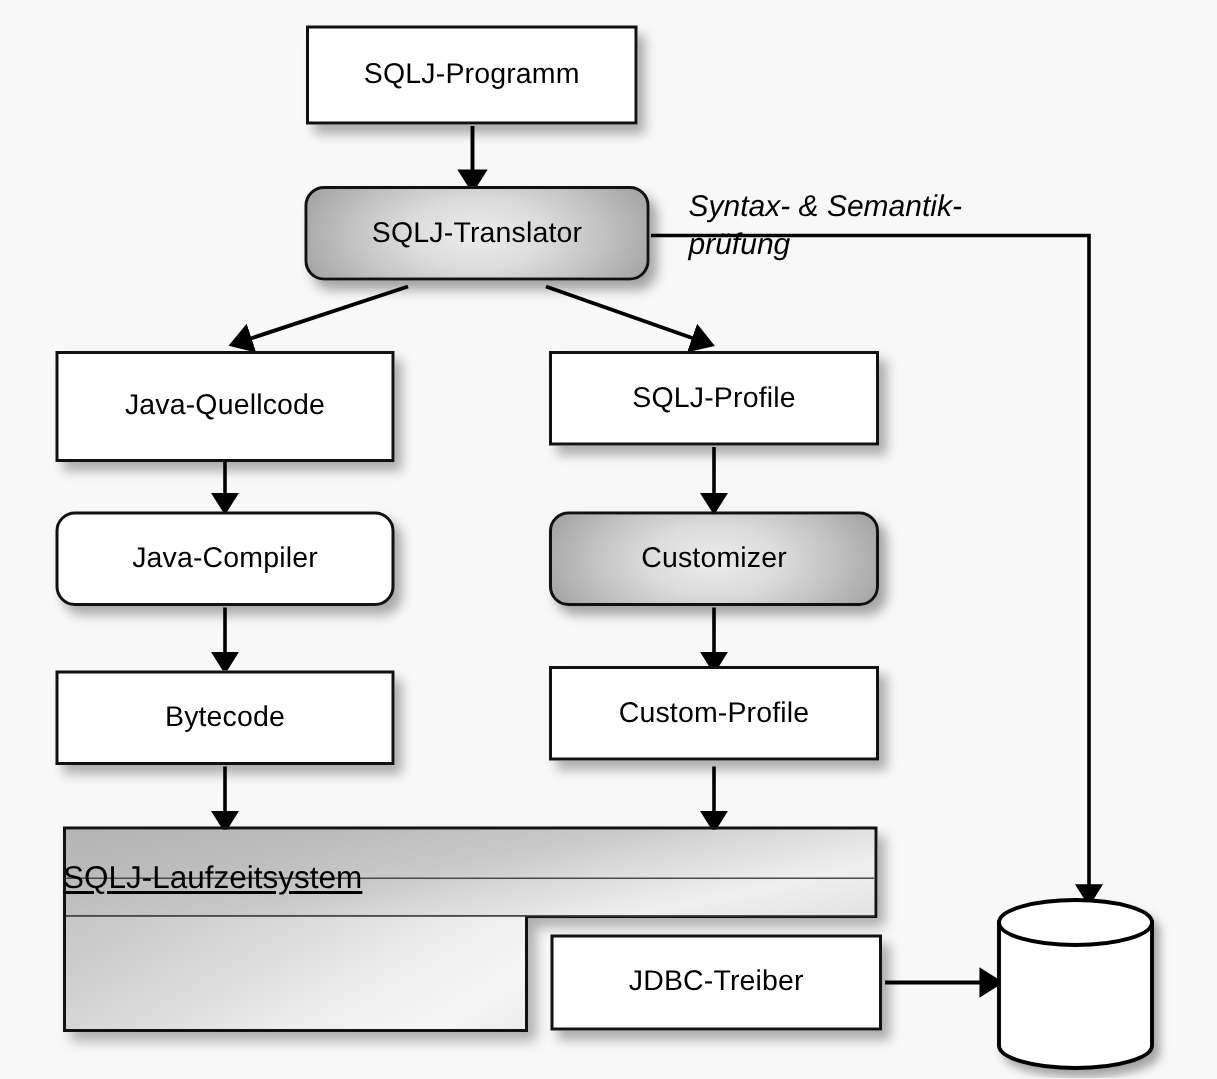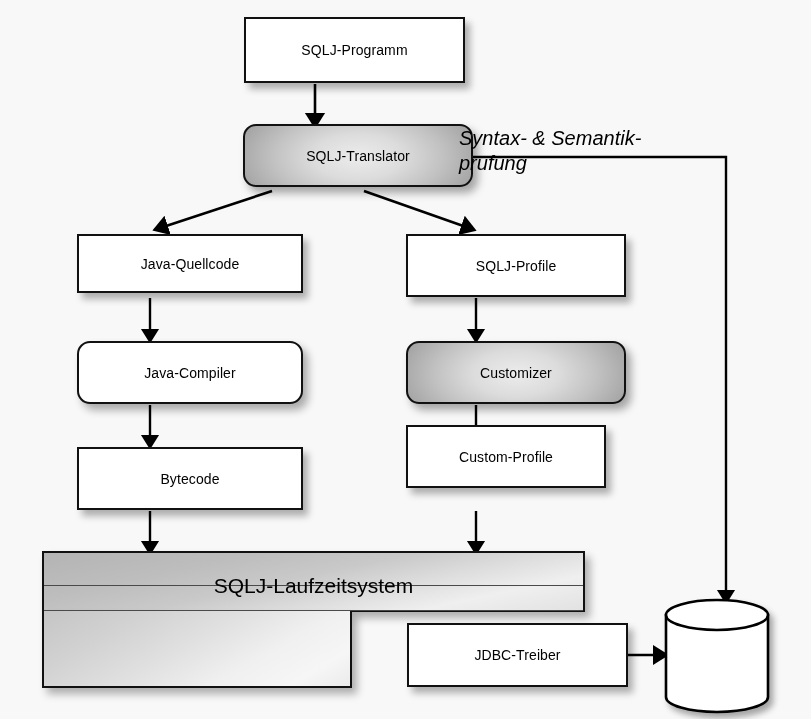--- a/index.html
+++ b/index.html
@@ -28,26 +28,25 @@
     height: 719px;
   }
   .node {
     position: absolute;
     box-sizing: border-box;
     display: flex;
     align-items: center;
     justify-content: center;
     border: 2px solid #111111;
     color: #000000;
-    font-size: 14px;
+    font-size: 19px;
     letter-spacing: 0.1px;
     text-align: center;
     white-space: nowrap;
     z-index: 3;
-    margin-left: 40px;
   }
   .node.sharp {
     background: #ffffff;
     border-radius: 0;
     box-shadow: 5px 6px 7px rgba(0,0,0,0.30);
   }
   .node.rounded-white {
     background: #ffffff;
     border-radius: 13px;
     box-shadow: 5px 6px 8px rgba(0,0,0,0.32);
@@ -83,21 +82,21 @@
     height: 1px;
     background: #4a4a4a;
     z-index: 4;
   }
   .runtime-label {
     position: absolute;
     z-index: 5;
     font-size: 21px;
     color: #000000;
     white-space: nowrap;
-    text-align: center;
+    text-decoration: underline;
   }
   
   .annotation {
     position: absolute;
     z-index: 6;
     font-style: italic;
     font-size: 20px;
     line-height: 25px;
     color: #000000;
     white-space: nowrap;
@@ -168,31 +167,31 @@
   <div class="runtime-bar" style="left:42px; top:551px; width:543px; height:61px;"></div>
   <div class="runtime-bar-lower" style="left:42px; top:611px; width:310px; height:77px;"></div>
   <div class="runtime-divider" style="left:44px; top:585px; width:539px;"></div>
   <div class="runtime-divider" style="left:44px; top:610px; width:539px;"></div>
   <div class="runtime-label" style="left:42px; top:574px; width:543px;">SQLJ-Laufzeitsystem</div>
 
   <div class="node sharp" style="left:204px; top:17px; width:221px; height:66px;">SQLJ-Programm</div>
 
   <div class="node rounded-gray" style="left:203px; top:124px; width:230px; height:63px;">SQLJ-Translator</div>
 
-  <div class="node sharp" style="left:37px; top:234px; width:226px; height:59px;">Java-Quellcode</div>
+  <div class="node sharp" style="left:37px; top:234px; width:226px; height:74px;">Java-Quellcode</div>
 
   <div class="node sharp" style="left:366px; top:234px; width:220px; height:63px;">SQLJ-Profile</div>
 
   <div class="node rounded-white" style="left:37px; top:341px; width:226px; height:63px;">Java-Compiler</div>
 
   <div class="node rounded-gray" style="left:366px; top:341px; width:220px; height:63px;">Customizer</div>
 
   <div class="node sharp" style="left:37px; top:447px; width:226px; height:63px;">Bytecode</div>
 
-  <div class="node sharp" style="left:366px; top:425px; width:200px; height:63px;">Custom-Profile</div>
+  <div class="node sharp" style="left:366px; top:444px; width:220px; height:63px;">Custom-Profile</div>
 
   <div class="node sharp" style="left:367px; top:623px; width:221px; height:64px; z-index:5;">JDBC-Treiber</div>
 
   <div class="annotation" style="left:459px; top:126px;">
     <div>Syntax- &amp; Semantik-</div>
     <div>prüfung</div>
   </div>
 
   <svg class="db" style="left:660px; top:598px;" width="126" height="121" viewBox="0 0 126 121">
     <defs>

